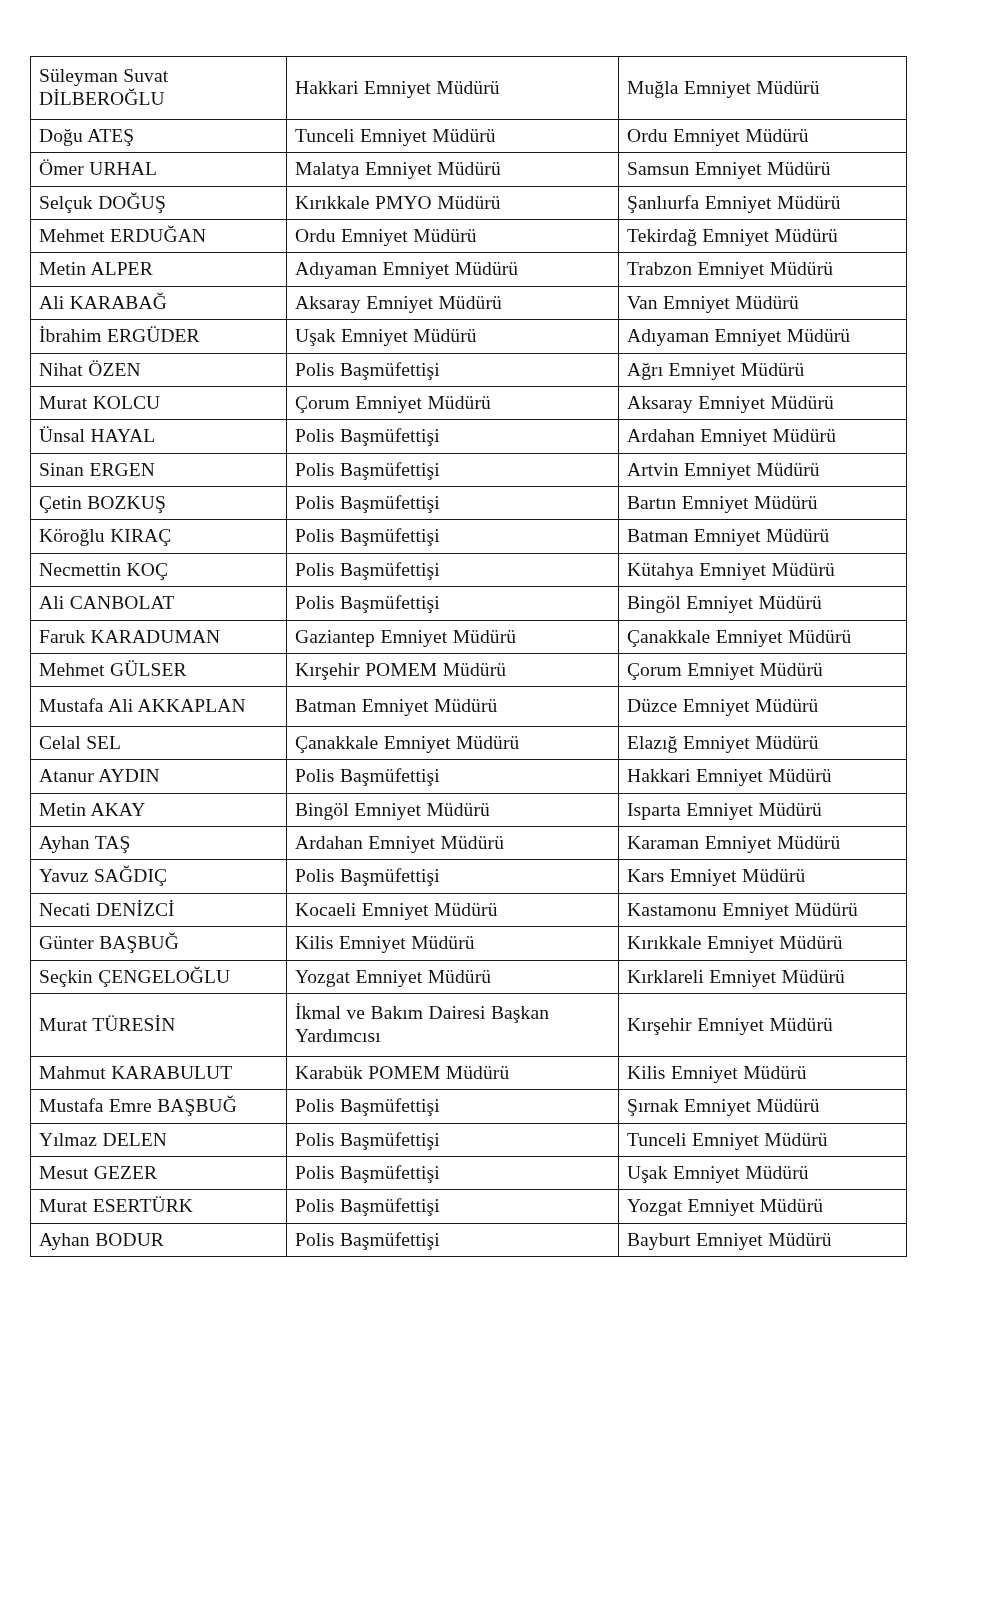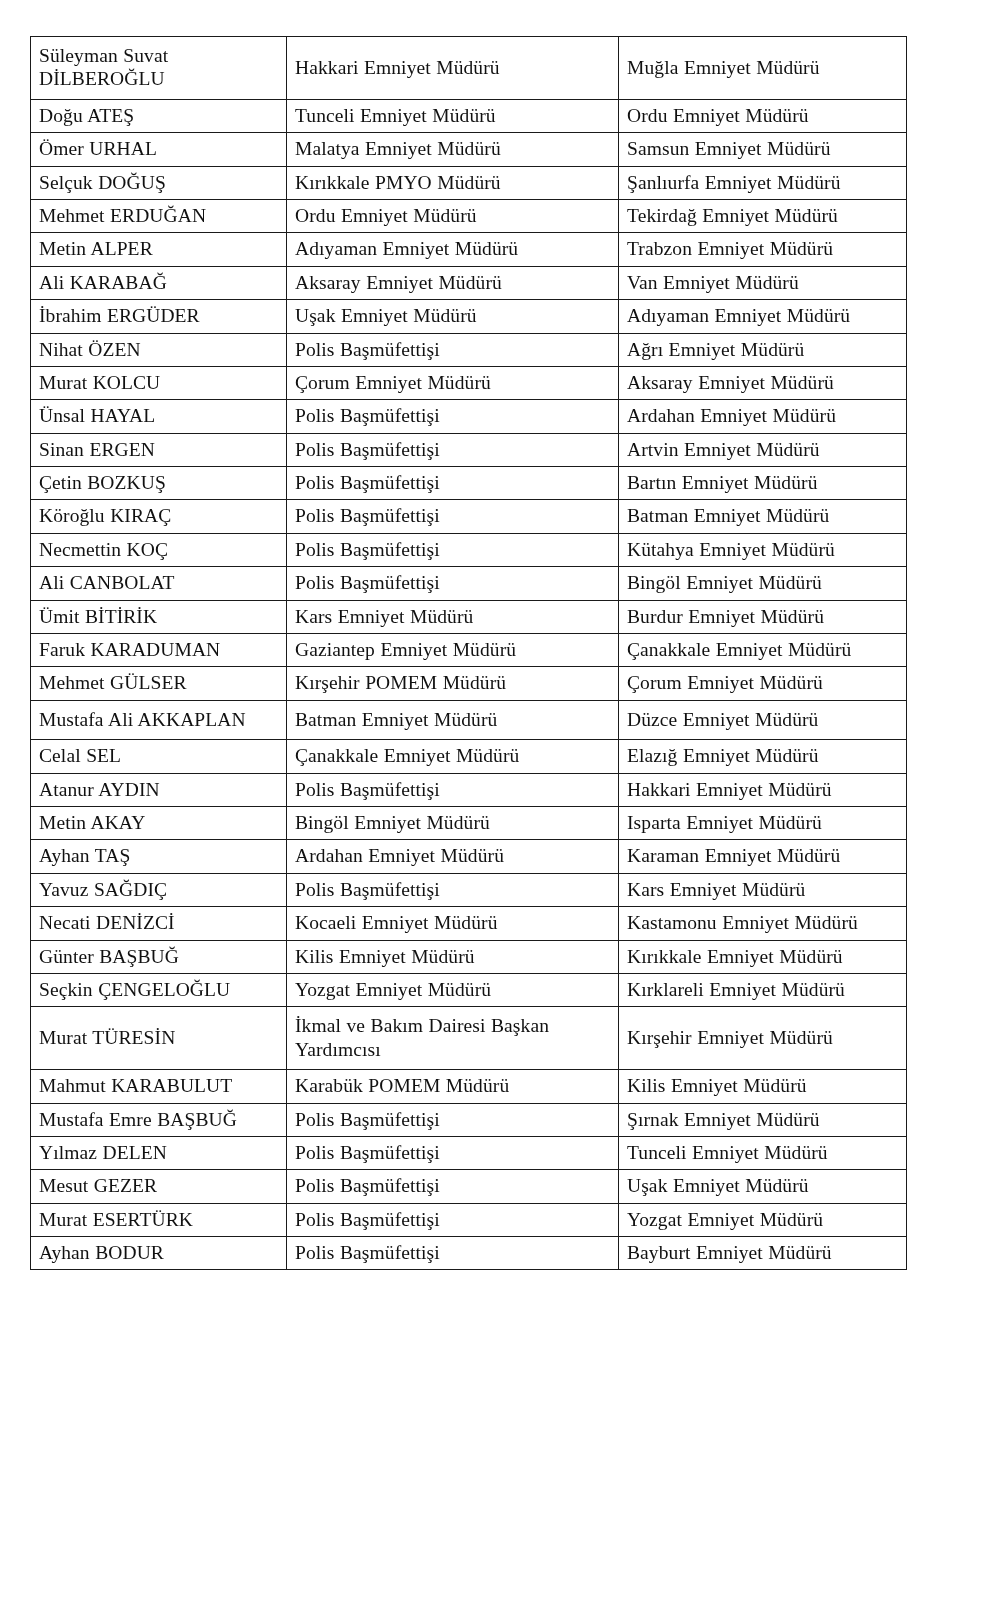--- a/index.html
+++ b/index.html
@@ -14,21 +14,21 @@
     font-family: "Liberation Serif", "DejaVu Serif", serif;
     color: #111111;
     -webkit-font-smoothing: none;
   }
   #page {
     position: relative;
     width: 1000px;
     height: 1620px;
     background: #ffffff;
     box-sizing: border-box;
-    padding: 36px 0 0 0;
+    padding: 56px 0 0 0;
   }
   #assignments-table {
     border-collapse: collapse;
     table-layout: fixed;
     margin-left: 30px;
     width: 876px;
     background: #ffffff;
   }
   #assignments-table col.col-name    { width: 256px; }
   #assignments-table col.col-current { width: 332px; }
@@ -146,25 +146,20 @@
           <td class="cell-name">Necmettin KOÇ</td>
           <td class="cell-current">Polis Başmüfettişi</td>
           <td class="cell-new">Kütahya Emniyet Müdürü</td>
         </tr>
         <tr>
           <td class="cell-name">Ali CANBOLAT</td>
           <td class="cell-current">Polis Başmüfettişi</td>
           <td class="cell-new">Bingöl Emniyet Müdürü</td>
         </tr>
         <tr>
-          <td class="cell-name">Ümit BİTİRİK</td>
-          <td class="cell-current">Kars Emniyet Müdürü</td>
-          <td class="cell-new">Burdur Emniyet Müdürü</td>
-        </tr>
-        <tr>
           <td class="cell-name">Faruk KARADUMAN</td>
           <td class="cell-current">Gaziantep Emniyet Müdürü</td>
           <td class="cell-new">Çanakkale Emniyet Müdürü</td>
         </tr>
         <tr>
           <td class="cell-name">Mehmet GÜLSER</td>
           <td class="cell-current">Kırşehir POMEM Müdürü</td>
           <td class="cell-new">Çorum Emniyet Müdürü</td>
         </tr>
         <tr class="row-tall">

